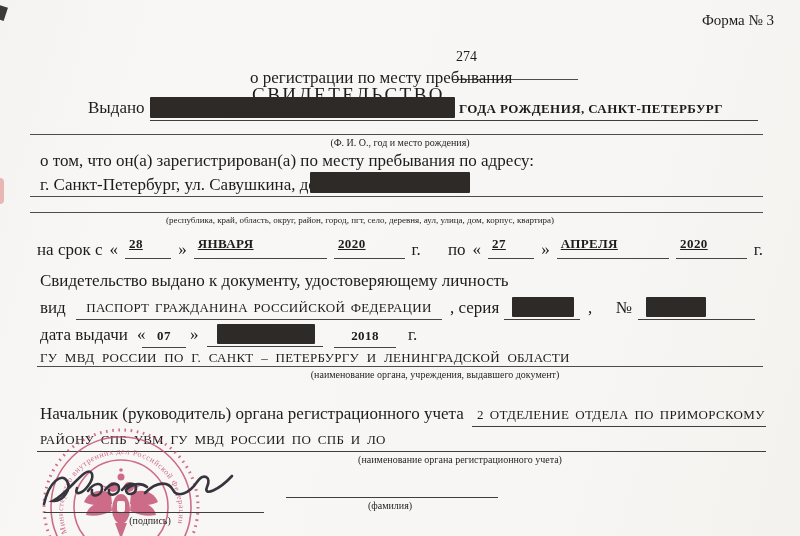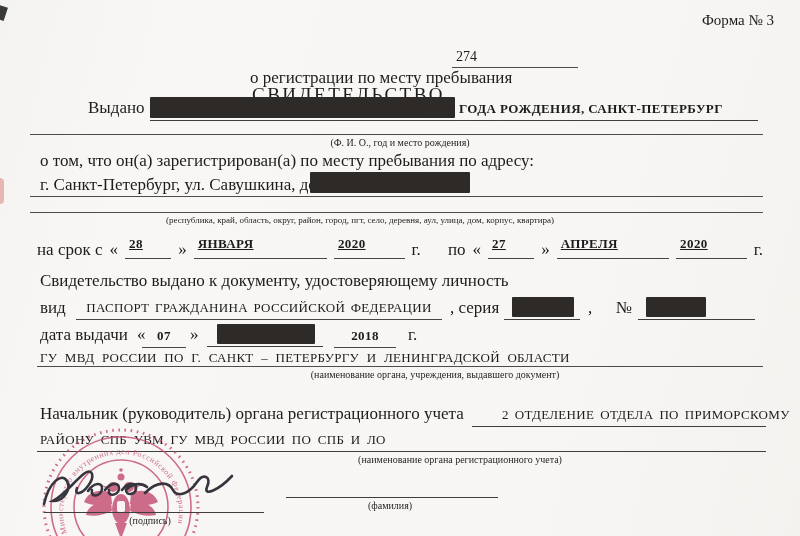--- a/index.html
+++ b/index.html
@@ -26,21 +26,21 @@
 </head>
 <body>
 
 <div class="page">
 
   <div class="abs" style="left:-3px;top:6px;width:9px;height:14px;background:#3a3a38;transform:rotate(18deg);"></div>
   <div class="abs" style="left:-4px;top:178px;width:8px;height:26px;background:#e8b7b4;border-radius:4px;"></div>
 
   <div class="abs t17" style="right:26px;top:10px;font-size:15px;">Форма № 3</div>
   <div class="abs title" style="left:252px;top:44px;margin-top:40px;">СВИДЕТЕЛЬСТВО</div>
-  <div class="abs" style="left:452px;top:47px;width:126px;border-bottom:1.5px solid #4c4c4c;padding-bottom:2px;">
+  <div class="abs" style="left:452px;top:47px;width:126px;border-bottom:1.5px solid #4c4c4c;padding-bottom:14px;">
     <span style="font-size:14px;margin-left:4px;">274</span>
   </div>
   <div class="abs t17" style="left:250px;top:68px;">о регистрации по месту пребывания</div>
 
   <div class="abs t17" style="left:88px;top:98px;">Выдано</div>
   <div class="abs redact" style="left:150px;top:97px;width:305px;height:21px;"></div>
   <div class="abs bold-val" style="left:459px;top:101px;">ГОДА РОЖДЕНИЯ, САНКТ-ПЕТЕРБУРГ</div>
   <div class="abs line-dk" style="left:150px;top:120px;width:608px;"></div>
   <div class="abs line" style="left:30px;top:134px;width:733px;"></div>
   <div class="abs caption" style="left:300px;top:137px;width:200px;">(Ф. И. О., год и место рождения)</div>
@@ -88,21 +88,21 @@
   <div class="abs redact" style="left:217px;top:324px;width:98px;height:20px;"></div>
   <div class="abs line-dk" style="left:207px;top:346px;width:116px;"></div>
   <div class="abs bold-val" style="left:334px;top:328px;width:62px;border-bottom:1.6px solid #454545;text-align:center;padding-bottom:3px;">2018</div>
   <div class="abs t17" style="left:408px;top:325px;">г.</div>
 
   <div class="abs t13caps" style="left:40px;top:350px;">ГУ МВД РОССИИ ПО Г. САНКТ – ПЕТЕРБУРГУ И ЛЕНИНГРАДСКОЙ ОБЛАСТИ</div>
   <div class="abs line" style="left:37px;top:366px;width:726px;"></div>
   <div class="abs caption" style="left:280px;top:369px;width:310px;">(наименование органа, учреждения, выдавшего документ)</div>
 
   <div class="abs t17" style="left:40px;top:404px;">Начальник (руководитель) органа регистрационного учета</div>
-  <div class="abs t13caps" style="left:502px;top:407px;word-spacing:2.5px;">2 ОТДЕЛЕНИЕ ОТДЕЛА ПО ПРИМОРСКОМУ</div>
+  <div class="abs t13caps" style="left:477px;top:407px;word-spacing:2.5px;">2 ОТДЕЛЕНИЕ ОТДЕЛА ПО ПРИМОРСКОМУ</div>
   <div class="abs line-dk" style="left:472px;top:426px;width:294px;"></div>
   <div class="abs t13caps" style="left:40px;top:432px;word-spacing:3px;">РАЙОНУ СПБ УВМ ГУ МВД РОССИИ ПО СПБ И ЛО</div>
   <div class="abs line-dk" style="left:37px;top:451px;width:729px;"></div>
   <div class="abs caption" style="left:310px;top:454px;width:300px;">(наименование органа регистрационного учета)</div>
 
   <svg class="abs stamp-svg" style="left:38px;top:424px;" width="166" height="166" viewBox="0 0 166 166">
     <g fill="none" stroke="#c44e72">
       <circle cx="83" cy="83" r="77" stroke-width="3" stroke-dasharray="1.6 4.6"></circle>
       <circle cx="83" cy="83" r="70" stroke-width="1.6"></circle>
       <circle cx="83" cy="83" r="47" stroke-width="1.6"></circle>

